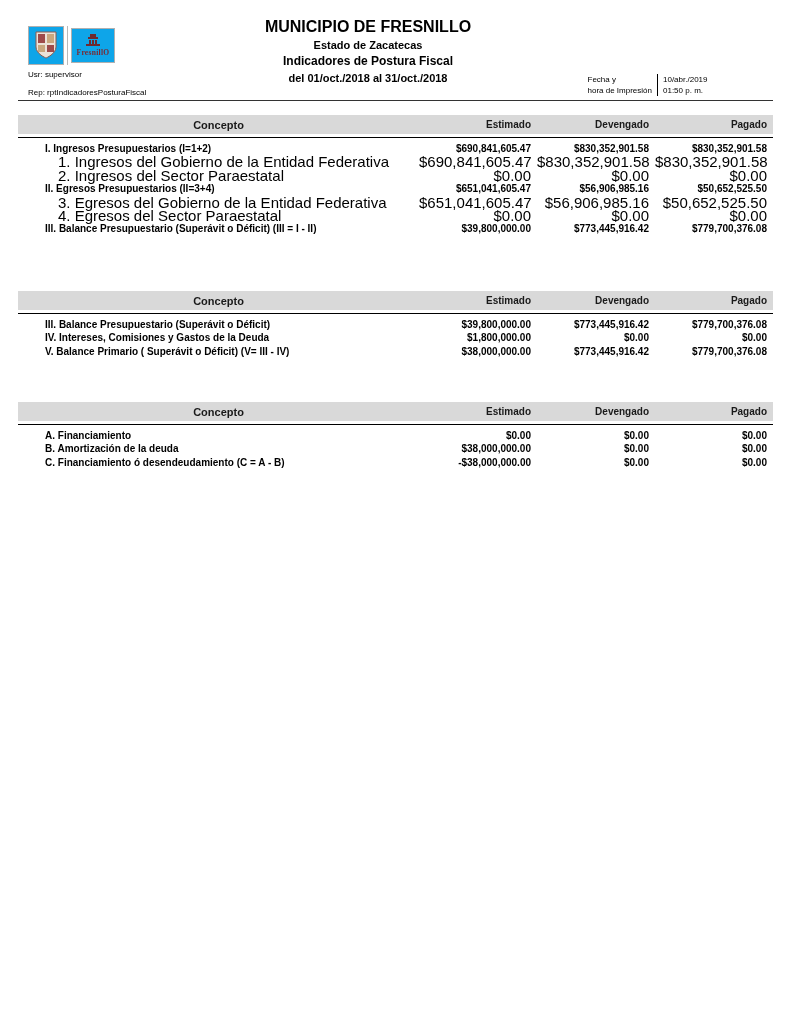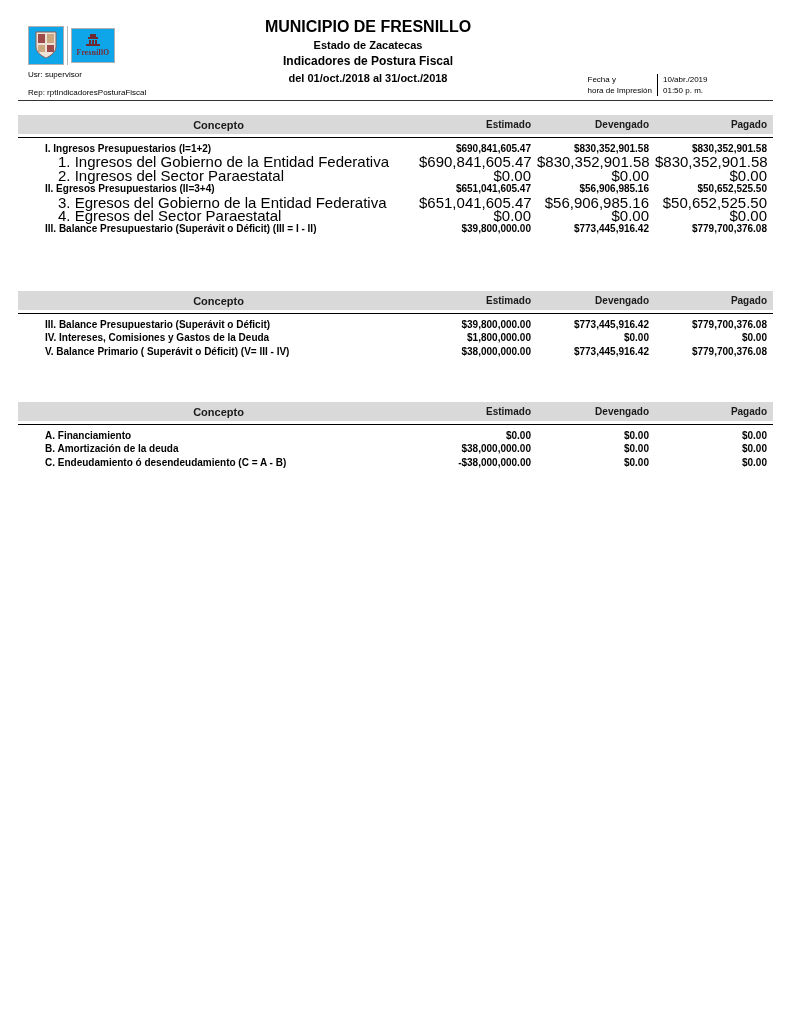--- a/index.html
+++ b/index.html
@@ -213,21 +213,21 @@
           <div class="cell-num">$0.00</div>
           <div class="cell-num">$0.00</div>
         </div>
         <div class="row bold">
           <div class="cell-concepto">B.  Amortización de la deuda</div>
           <div class="cell-num">$38,000,000.00</div>
           <div class="cell-num">$0.00</div>
           <div class="cell-num">$0.00</div>
         </div>
         <div class="row bold">
-          <div class="cell-concepto">C. Endeudamiento ó desendeudamiento (C = A - B)</div>
+          <div class="cell-concepto">C. Financiamiento ó desendeudamiento (C = A - B)</div>
           <div class="cell-num">-$38,000,000.00</div>
           <div class="cell-num">$0.00</div>
           <div class="cell-num">$0.00</div>
         </div>
       </div>
   </section>
 
 </div>
 
 </body></html>

